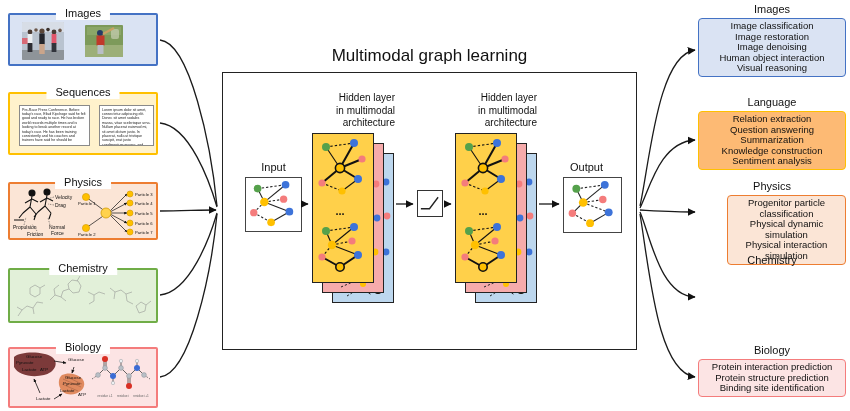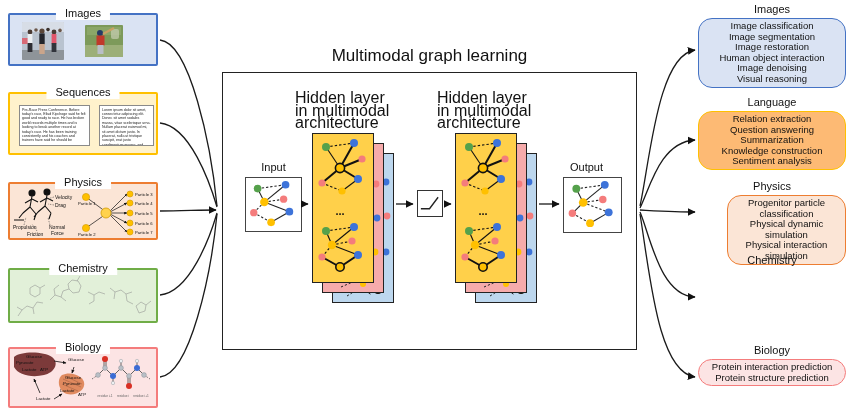--- a/index.html
+++ b/index.html
@@ -24,39 +24,39 @@
               font-size:3.6px; line-height:4.4px; padding:1.5px 2px; overflow:hidden; color:#222;
               text-align:left; box-sizing:border-box; }
   .seq-text1 { left:9px;  width:71px; }
   .seq-text2 { left:89px; width:55px; }
 
   .mod-art { position:absolute; left:0; top:0; }
 
   
   .rmod  { position:absolute; left:698px; width:148px; text-align:center; }
   .rtitle{ font-size:11px; line-height:13px; margin-bottom:2px; }
-  .rbox  { border:1.5px solid; border-radius:14px; padding:2px 4px; font-size:9.5px; line-height:10.6px; }
+  .rbox  { border:1.5px solid; border-radius:4px; padding:2px 4px; font-size:9.5px; line-height:10.6px; }
   .rmod-images    { top:3px;   } .rmod-images    .rbox { background:#dae3f3; border-color:#4472c4; }
   .rmod-language  { top:96px;  } .rmod-language  .rbox { background:#fdba74; border-color:#ffc000; }
   .rmod-physics   { top:180px; } .rmod-physics   .rbox { background:#fbe5d6; border-color:#ed7d31;margin-left:29px; }
   .rmod-chemistry { top:254px; } .rmod-chemistry .rbox { background:#e2f0d9; border-color:#70ad47; }
   .rmod-biology   { top:344px; } .rmod-biology   .rbox { background:#fce4e4; border-color:#f47c7c; }
 
   
   .main-title { position:absolute; left:222px; top:46px; width:415px; text-align:center; font-size:17px; }
   .center-box { position:absolute; left:222px; top:72px; width:415px; height:278px;
                 border:1.3px solid #222; box-sizing:border-box; background:#fff; }
   .io-label { position:absolute; font-size:11px; text-align:center; }
   .input-label  { left:245px; top:161px; width:57px; }
   .output-label { left:557px; top:161px; width:59px; }
   .io-box { position:absolute; background:#fff; border:1.3px solid #444; box-sizing:border-box; }
   .input-box  { left:245px; top:177px; width:57px; height:55px; }
   .output-box { left:563px; top:177px; width:59px; height:56px; }
 
-  .hidden-label { position:absolute; top:92px; width:100px; font-size:16px; line-height:12.5px; text-align:left; }
+  .hidden-label { position:absolute; top:92px; width:100px; font-size:10px; line-height:12.5px; text-align:right; }
   .hidden-label-1 { left:295px; } .hidden-label-2 { left:437px; }
 
   .panel { position:absolute; width:62px; height:150px; border:1.4px solid #222; box-sizing:border-box; }
   .panel-yellow { background:#ffd04a; z-index:3; }
   .panel-pink   { background:#f6abab; z-index:2; }
   .panel-blue   { background:#bdd7ee; z-index:1; }
   .s1y { left:312px; top:133px; } .s1p { left:322px; top:143px; } .s1b { left:332px; top:153px; }
   .s2y { left:455px; top:133px; } .s2p { left:465px; top:143px; } .s2b { left:475px; top:153px; }
 
   .act-box { position:absolute; left:417px; top:190px; width:26px; height:27px;
@@ -440,24 +440,23 @@
       <circle cx="8" cy="36" r="3.8" fill="#f47c7c"></circle>
         <circle cx="45" cy="35" r="4" fill="#3d73d9"></circle>
       <circle cx="26" cy="46" r="4" fill="#ffc000"></circle>
     </svg>
   </div>
 
   <div class="rmod rmod-images">
     <div class="rtitle">Images</div>
     <div class="rbox">
       <div>Image classification</div>
-      <div>Image segmentation</div>
       <div>Image restoration</div>
+      <div>Image denoising</div>
       <div>Human object interaction</div>
-      <div>Image denoising</div>
       <div>Visual reasoning</div>
     </div>
   </div>
   <div class="rmod rmod-language">
     <div class="rtitle">Language</div>
     <div class="rbox">
       <div>Relation extraction</div>
       <div>Question answering</div>
       <div>Summarization</div>
       <div>Knowledge construction</div>
@@ -473,20 +472,21 @@
     </div>
   </div>
   <div class="rmod rmod-chemistry">
     <div class="rtitle">Chemistry</div>
   </div>
   <div class="rmod rmod-biology">
     <div class="rtitle">Biology</div>
     <div class="rbox">
       <div>Protein interaction prediction</div>
       <div>Protein structure prediction</div>
+      <div>Binding site identification</div>
     </div>
   </div>
 
   <svg class="overlay" width="850" height="411" viewBox="0 0 850 411">
     <defs>
       <marker id="ah" markerWidth="7" markerHeight="7" refX="5.5" refY="3" orient="auto">
         <path d="M0,0 L6,3 L0,6 z" fill="#111"></path>
       </marker>
     </defs>
     <g fill="none" stroke="#1a1a1a" stroke-width="1.3">

